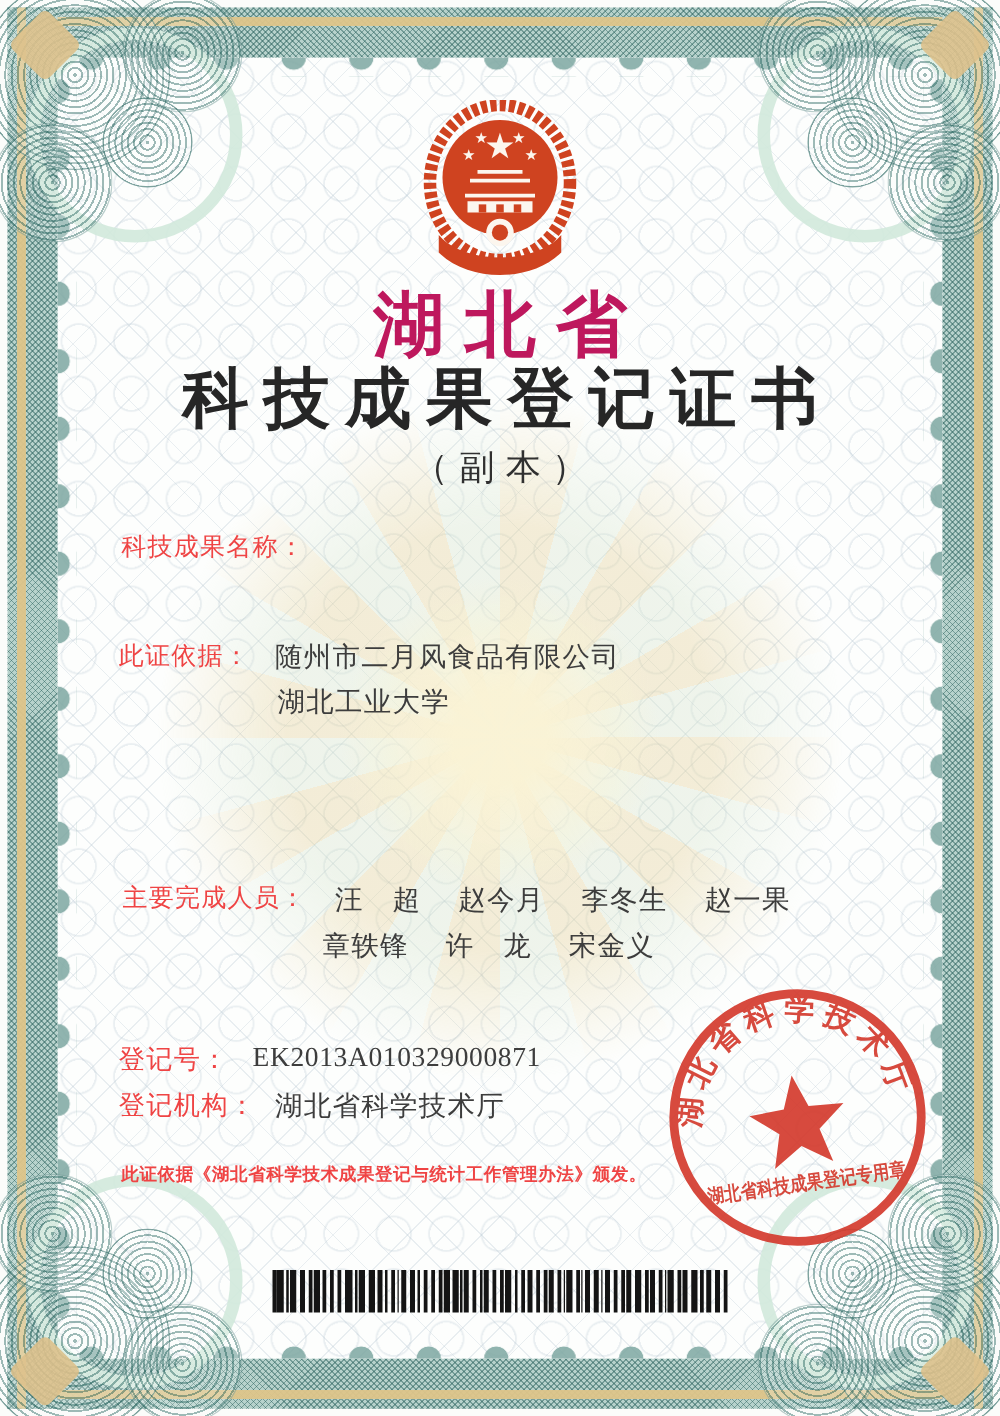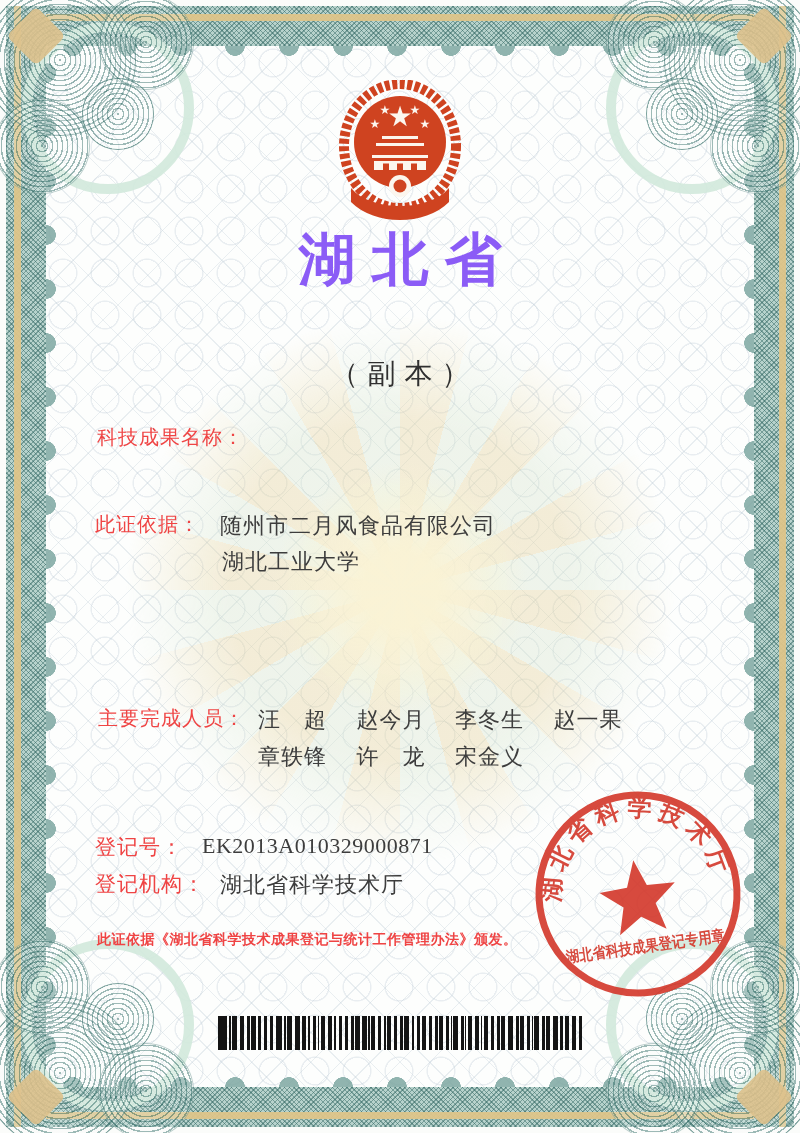--- a/index.html
+++ b/index.html
@@ -78,31 +78,31 @@
   .b3{left:-12px; top:92px;  width:96px;  height:96px;}
   .b4{left:76px;  top:72px;  width:72px;  height:72px;}
   .mint-arc{position:absolute; left:16px; top:16px; width:152px; height:152px; border-radius:50%;
     border:10px solid rgba(209,233,219,.9);}
   .tan-spot{position:absolute; left:9px; top:9px; width:42px; height:42px; border-radius:6px;
     background:#ddc18c; transform:rotate(45deg); opacity:.9;}
   
   .content{position:absolute; inset:0;}
   .emblem{position:absolute; left:337px; top:80px; width:126px; height:148px;}
   .title1{position:absolute; left:0; right:0; top:222px; text-align:center;
-    font-size:57px; font-weight:900; letter-spacing:16px; padding-left:16px; color:#8b5cf6;}
+    font-size:57px; font-weight:900; letter-spacing:16px; padding-left:16px; color:#be185d;}
   .title2{position:absolute; left:0; right:0; top:284px; text-align:center;
     font-size:53px; font-weight:900; letter-spacing:12px; padding-left:12px; color:#262626;}
   .copy{position:absolute; left:0; right:0; top:355px; text-align:center;
     font-size:28px; letter-spacing:9px; padding-left:9px; color:#303030;}
   .lbl{position:absolute; font-family:"Liberation Sans","DejaVu Sans",sans-serif;
     font-weight:400; font-size:20px; color:#ef4444; letter-spacing:1px;}
   .val{position:absolute; font-size:22px; color:#3d3d3d; letter-spacing:1px;}
   .lbl-name{left:97px;  top:424px;} .val-name{left:263px; top:424px;}
   .lbl-unit{left:95px;  top:511px;} .val-unit1{left:220px; top:511px;} .val-unit2{left:222px; top:547px;}
-  .lbl-people{left:98px; top:705px;} .val-people1{left:258px; top:705px;} .val-people2{left:258px; top:742px;}
+  .lbl-people{left:98px; top:705px;} .val-people1{left:268px; top:705px;} .val-people2{left:258px; top:742px;}
   .lbl-regno{left:95px; top:833px; font-size:21px;} .val-regno{left:202px; top:833px; letter-spacing:.5px;}
   .lbl-org{left:95px;  top:870px; font-size:21px;} .val-org{left:220px; top:870px;}
   .footnote{position:absolute; left:97px; top:931px; font-size:14px; font-weight:700;
     color:#ef4444; letter-spacing:.5px;}
   .stamp{position:absolute; left:532px; top:788px; width:212px; height:212px;
     transform:rotate(-8deg); opacity:.92;}
   .date{position:absolute; right:44px; top:967px; font-size:25px; letter-spacing:6px; color:#3a3a3a;}
   
   .barcode-wrap{position:absolute; left:0; right:0; top:1016px; text-align:center;}
   .bars{display:flex; justify-content:center; align-items:stretch; height:34px;}
@@ -184,20 +184,21 @@
         <rect x="46" y="83.5" width="6" height="6.5"></rect>
         <rect x="60" y="83.5" width="6" height="6.5"></rect>
         <rect x="74" y="83.5" width="6" height="6.5"></rect>
       </g>
       <circle cx="63" cy="106" r="11" fill="#fcf6ee"></circle>
       <circle cx="63" cy="106" r="6.5" fill="#cf4320"></circle>
       <path d="M14,108 C34,132 92,132 112,108 L112,122 C88,146 38,146 14,122 Z" fill="#cf4320"></path>
     </svg>
 
     <div class="title1">湖北省</div>
+    <div class="title2">科技成果登记证书</div>
     <div class="copy">（副本）</div>
 
     <div class="lbl lbl-name">科技成果名称：</div>
 
     <div class="lbl lbl-unit">此证依据：</div>
     <div class="val val-unit2">湖北工业大学</div>
     <div class="val val-unit1">随州市二月风食品有限公司</div>
 
     <div class="lbl lbl-people">主要完成人员：</div>
     <div class="val val-people1">汪　超　 赵今月 　李冬生 　赵一果</div>

